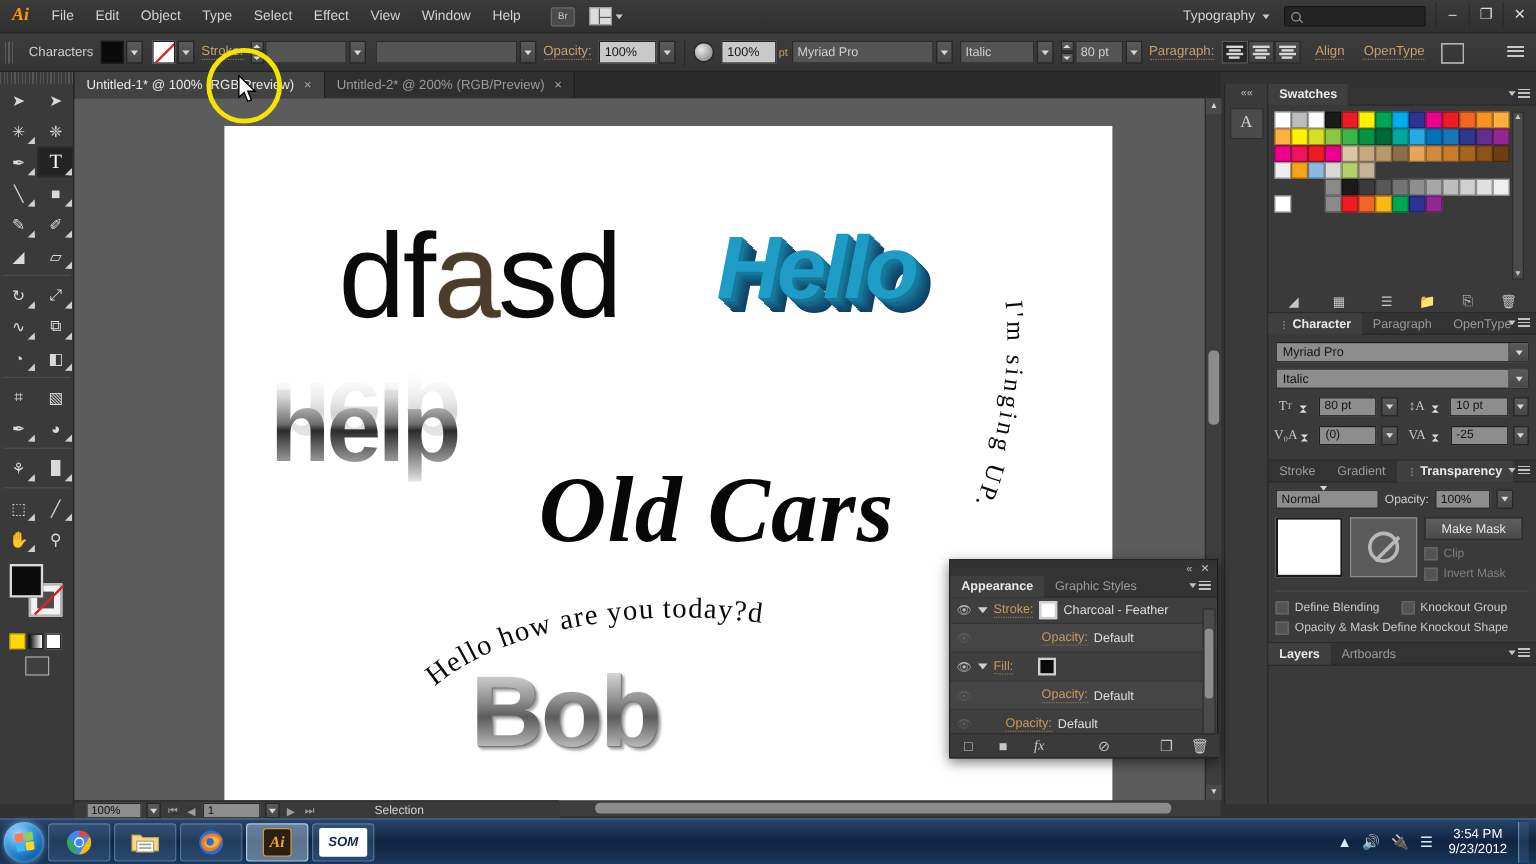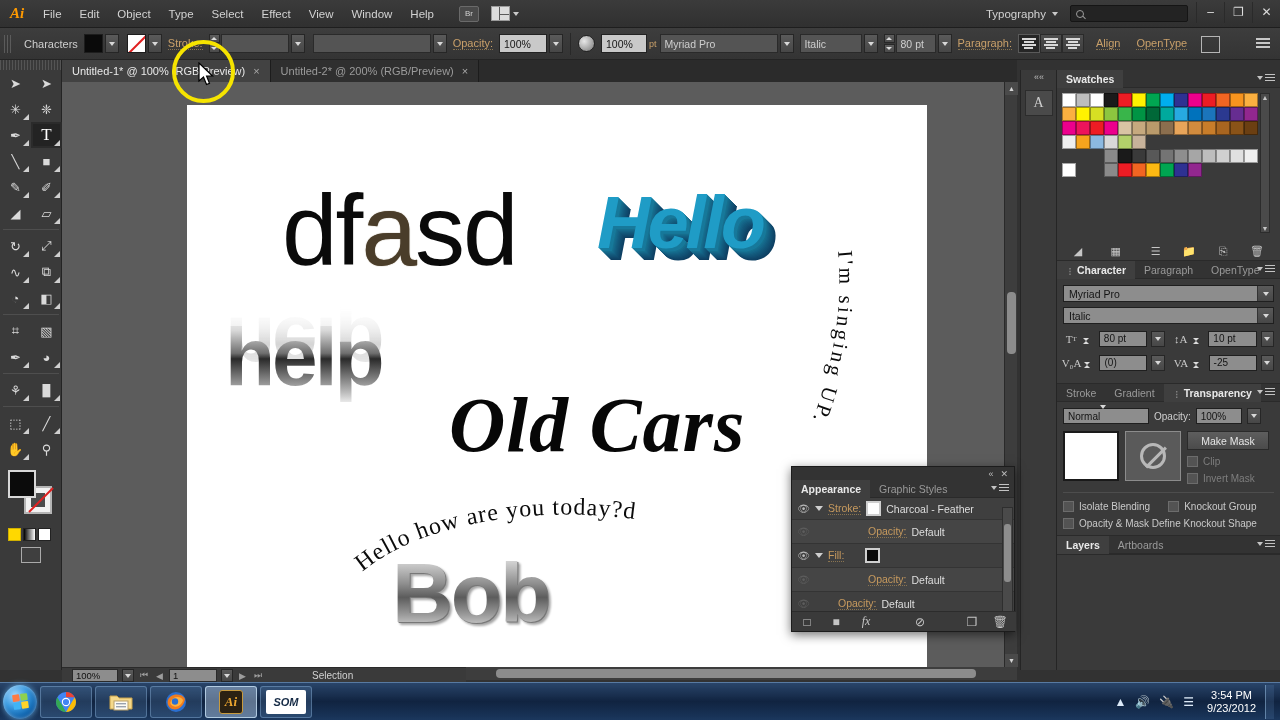--- a/index.html
+++ b/index.html
@@ -972,21 +972,21 @@
             <div class="chk-row dim">
                 <i class="chk"></i>
                 <span>Invert Mask</span>
               </div>
           </div>
         </div>
         <div style="height:1px;background:#4d4d4d;margin:8px 0 2px"></div>
         <div style="display:flex;gap:18px">
           <div class="chk-row">
               <i class="chk"></i>
-              <span>Isolate Blending</span>
+              <span>Define Blending</span>
             </div>
           <div class="chk-row">
               <i class="chk"></i>
               <span>Knockout Group</span>
             </div>
         </div>
         <div class="chk-row">
             <i class="chk"></i>
             <span>Opacity &amp; Mask Define Knockout Shape</span>
           </div>

